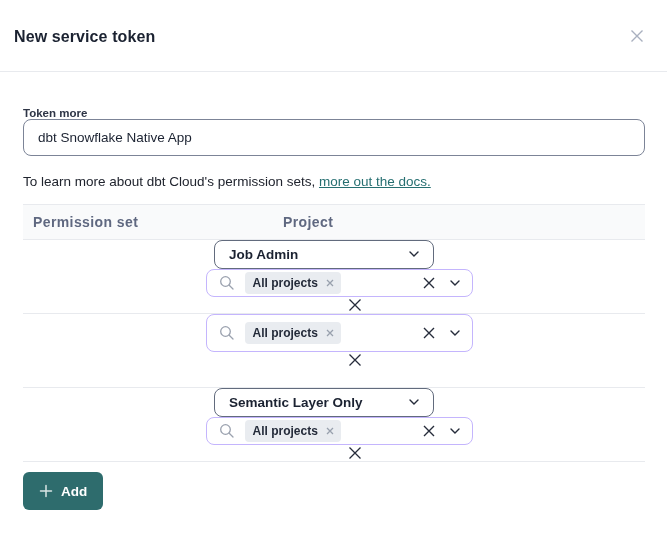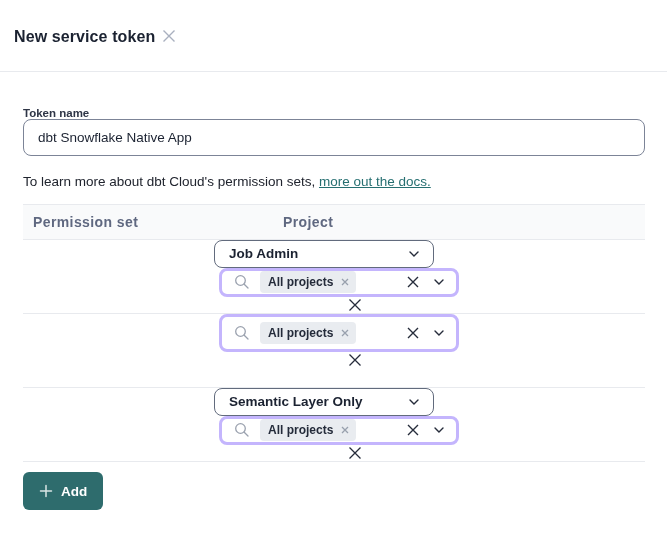--- a/index.html
+++ b/index.html
@@ -8,21 +8,21 @@
     width: 667px; height: 547px;
     font-family: "Liberation Sans", sans-serif;
     color: #1b2231;
     overflow: hidden;
   }
   .modal { width: 667px; height: 547px; background: #fff; position: relative; }
 
   
   .modal-header {
     height: 72px;
-    display: flex; align-items: center; justify-content: flex-start;
+    display: flex; align-items: center; justify-content: space-between;
     padding: 16px 14px;
     border-bottom: 1px solid #e8eaee;
   }
   .modal-title {
     font-size: 16px; font-weight: 700; color: #1b2231; letter-spacing: .1px;
     padding-top: 2px;
   }
   .close-btn {
     background: none; border: none; cursor: pointer;
     width: 28px; height: 28px; margin-right: 2px;
@@ -74,22 +74,22 @@
     width: 220px; height: 38px;
     border: 1px solid #626b7d; border-radius: 8px;
     background: #fff; cursor: pointer;
     display: flex; align-items: center; justify-content: space-between;
     padding: 0 14px;
     margin-right: 30px;
   }
   .perm-select .sel-label { font-size: 13.5px; font-weight: 700; color: #1b2231; }
 
   .proj-multiselect {
-    width: 240px; height: 38px;
-    border: 3px solid #c4b5fd; border-radius: 8px;
+    width: 267px; height: 38px;
+    border: 1px solid #c4b5fd; border-radius: 8px;
     background: #fff; cursor: pointer;
     display: flex; align-items: center;
     padding: 0 12px;
   }
   .search-ic { margin-right: 10px; flex: none; display: flex; }
   .proj-tag {
     display: inline-flex; align-items: center; gap: 8px;
     background: #e9ecf0; border-radius: 4px;
     padding: 4px 7px 4px 8px;
     font-size: 12px; font-weight: 600; color: #242b3a;
@@ -123,21 +123,21 @@
       <span style="display:flex">
         <svg width="16" height="16" viewBox="0 0 16 16">
             <path d="M2.5 2.5 L13.5 13.5 M13.5 2.5 L2.5 13.5" stroke="#a9b0bf" stroke-width="1.4" fill="none"></path>
           </svg>
       </span>
     </button>
   </div>
 
   <div class="modal-body">
 
-    <label class="field-label">Token name</label>
+    <label class="field-label">Token more</label>
     <input class="text-input" type="text" value="dbt Snowflake Native App" style="">
 
     <div class="info-line"><span>To learn more about dbt Cloud's permission sets, </span><a class="docs-link">more out the docs.</a></div>
 
     <div class="perm-table">
 
       <div class="table-head">
         <div class="col-perm">Permission set</div>
         <div class="col-proj">Project</div>
       </div>

